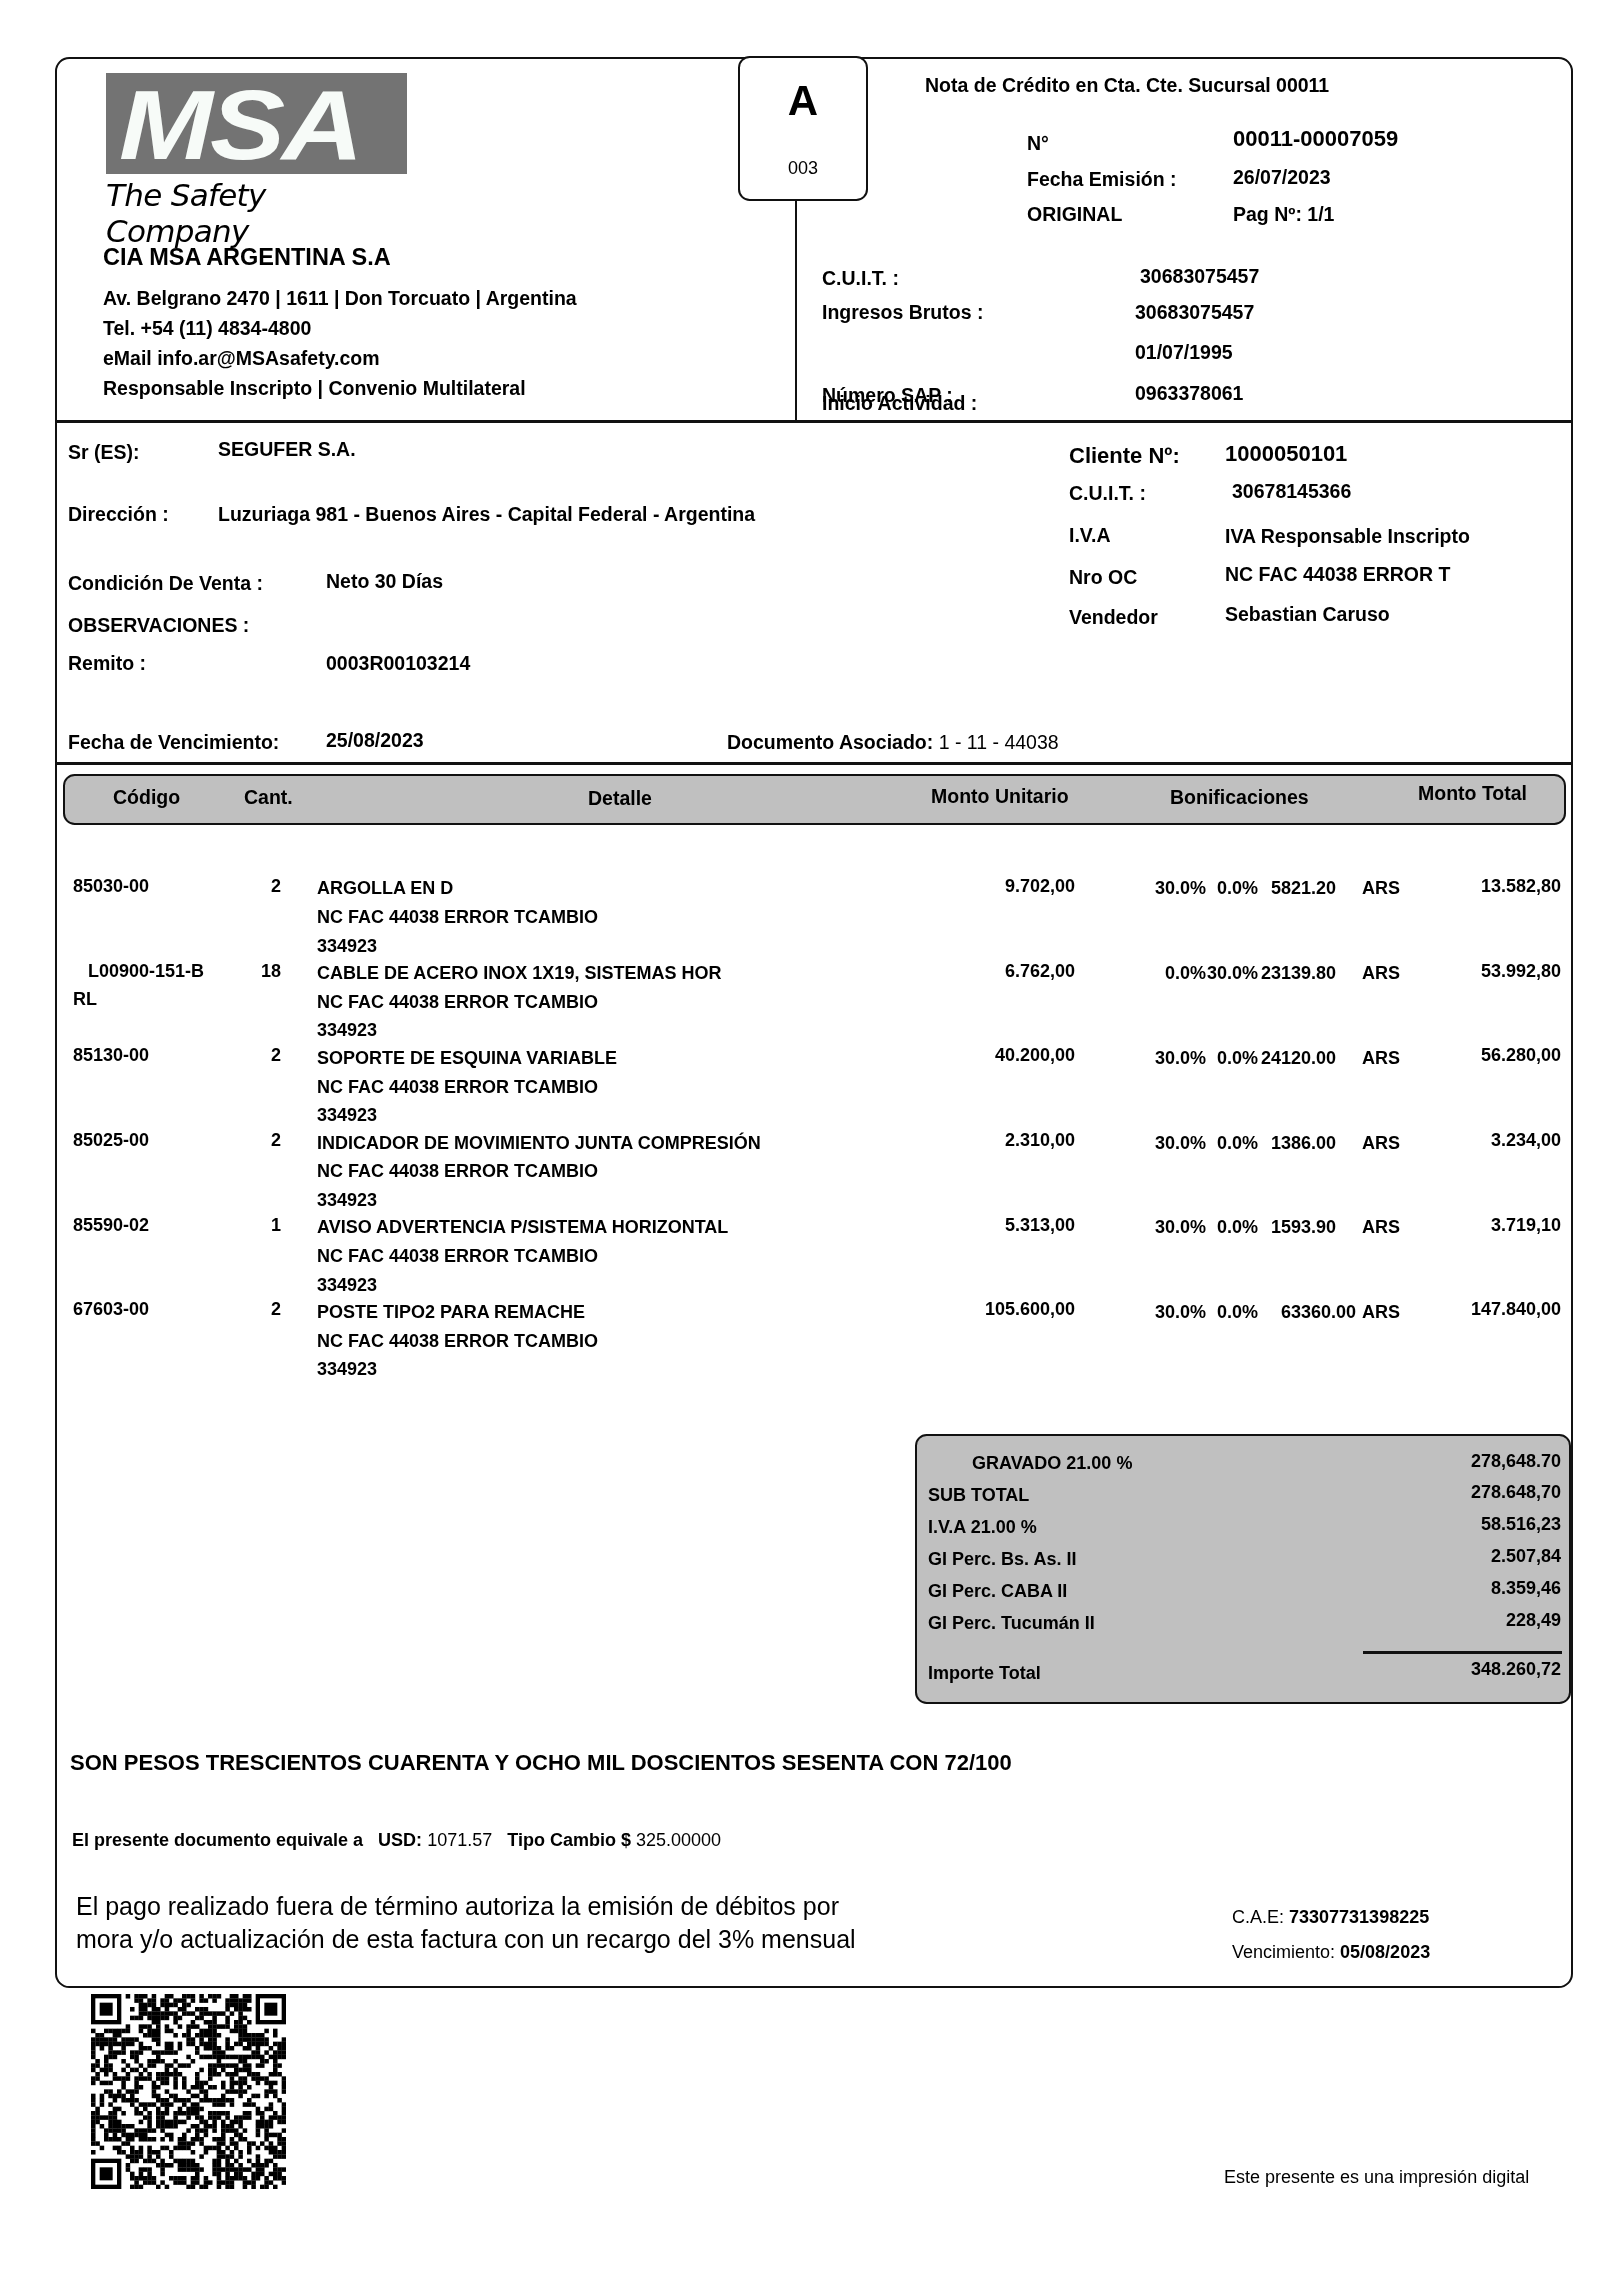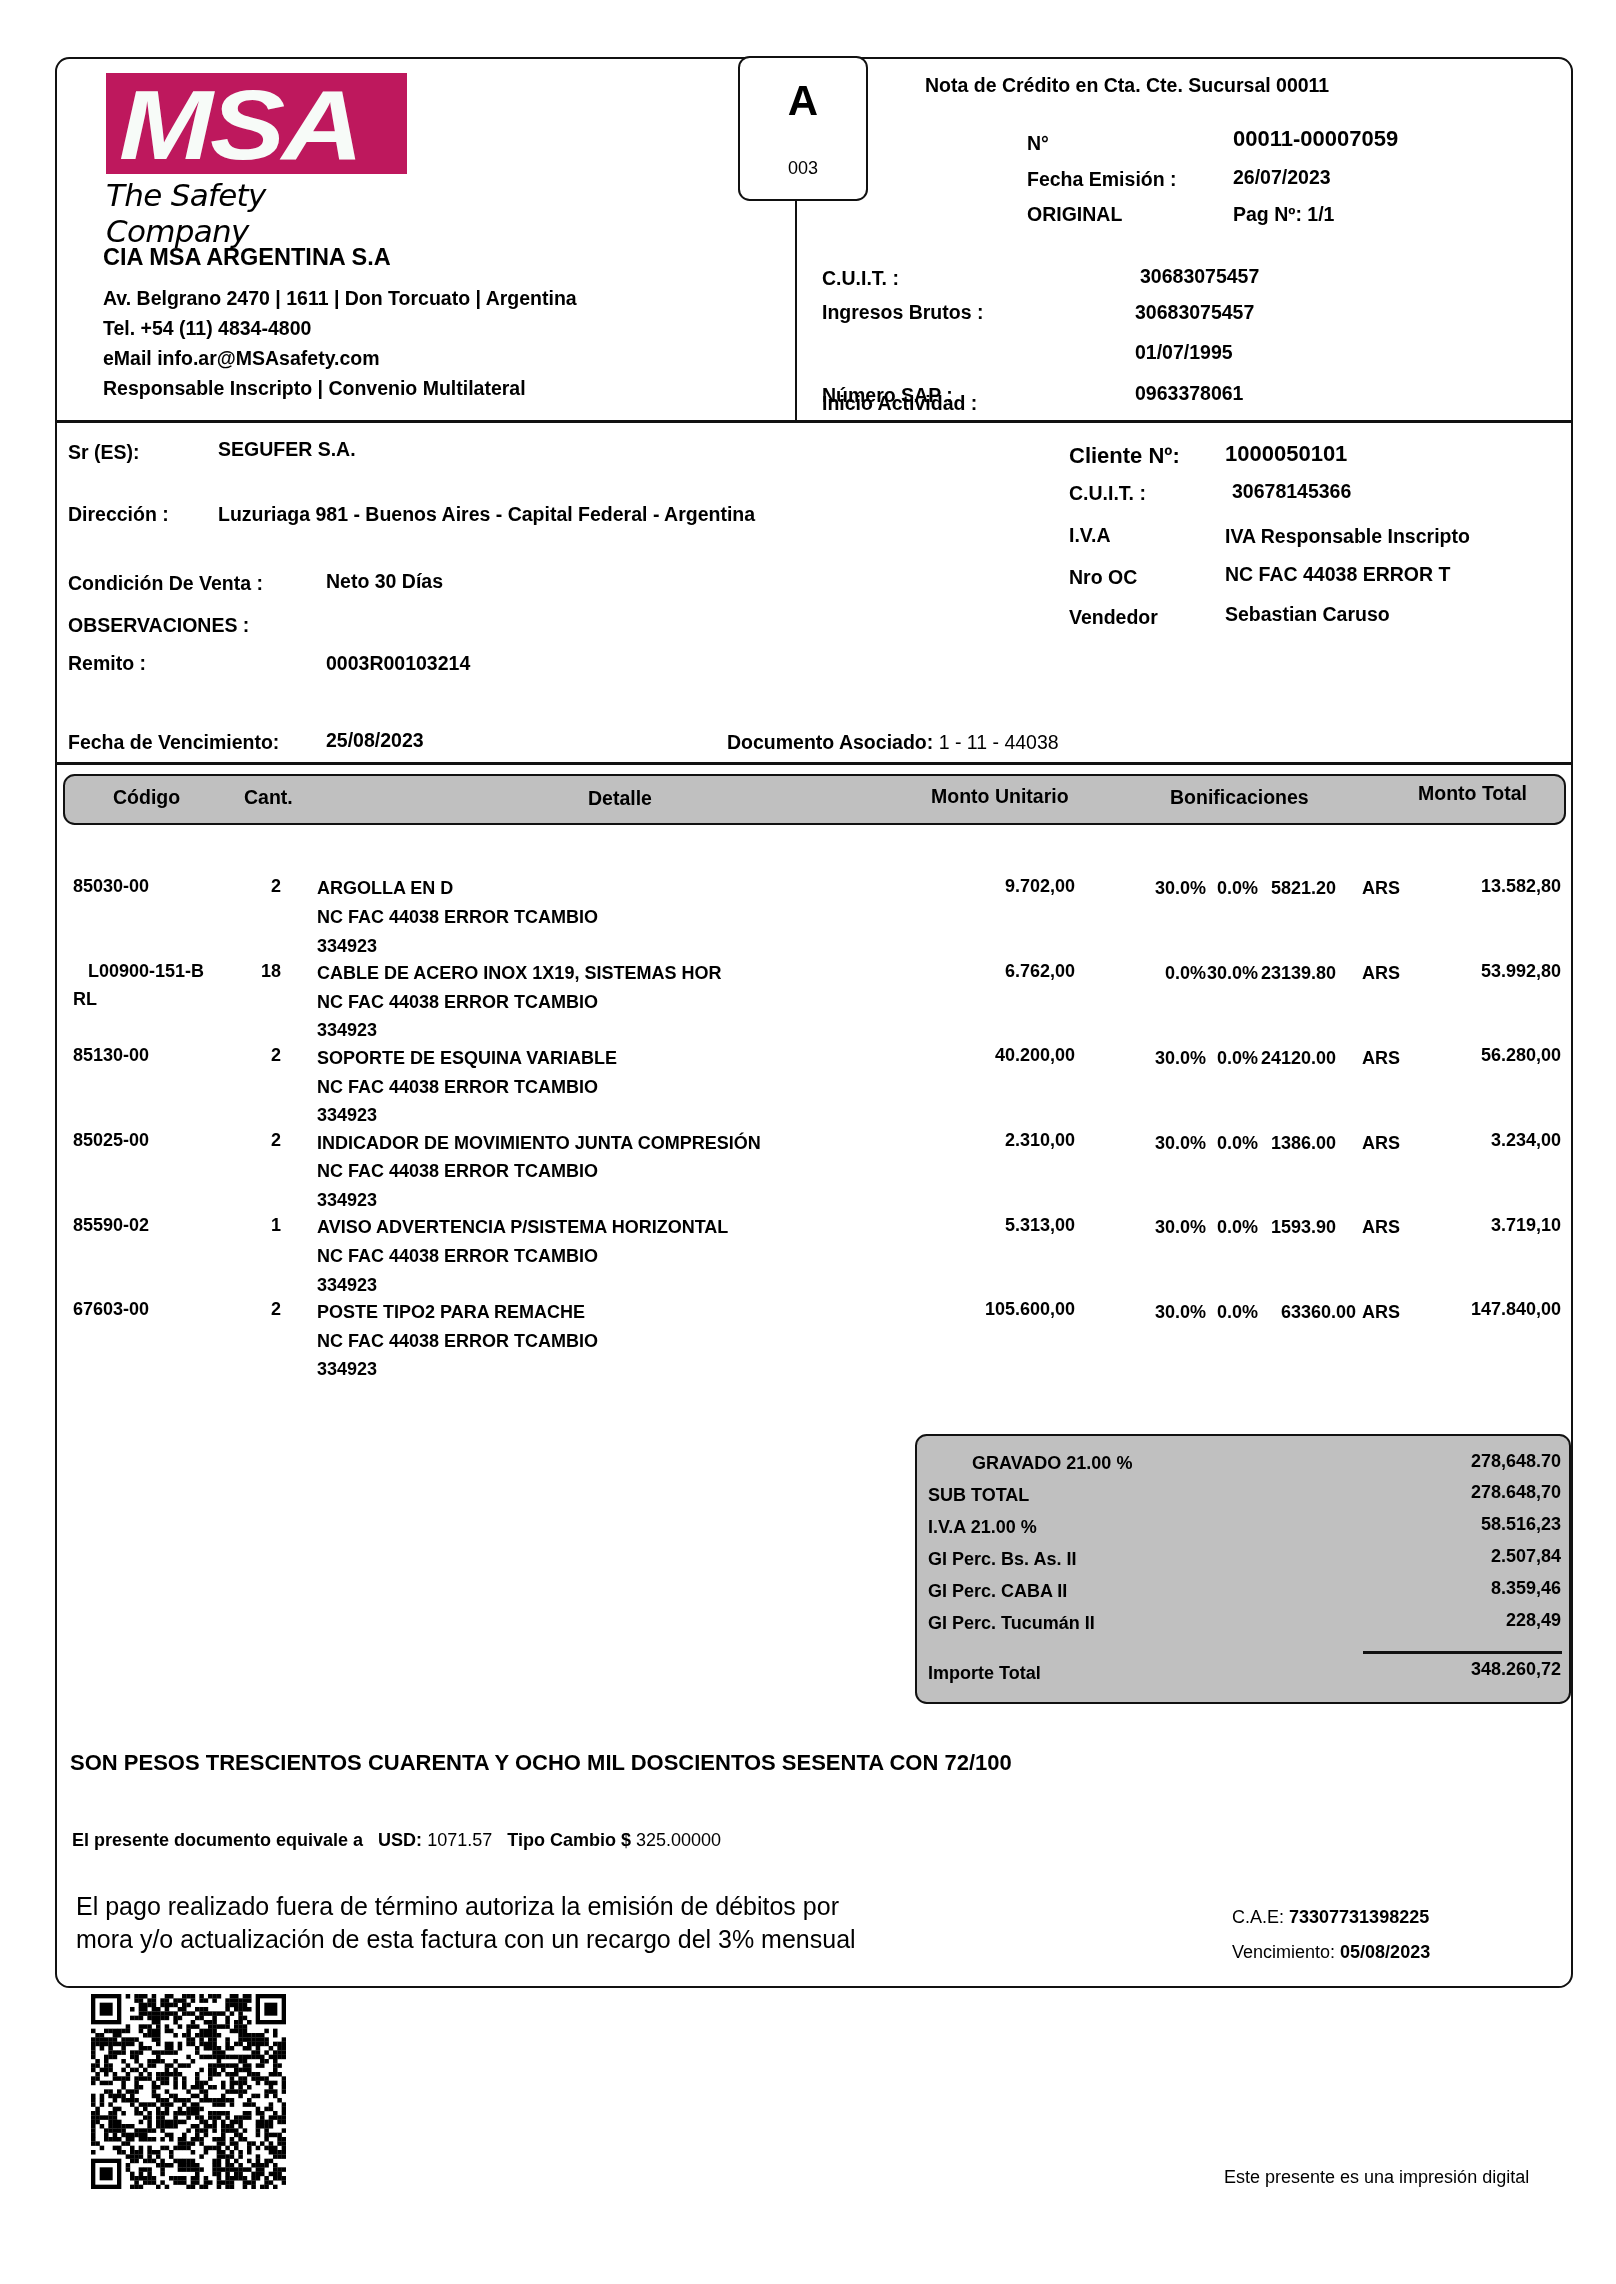--- a/index.html
+++ b/index.html
@@ -4,21 +4,21 @@
 <style>
   html, body { margin:0; padding:0; background:#ffffff; }
   body { width:1616px; height:2284px; position:relative; font-family:"Liberation Sans", sans-serif; color:#000; overflow:hidden; }
   .abs { position:absolute; white-space:nowrap; }
   .b { font-weight:bold; }
   .frame { position:absolute; left:55px; top:57px; width:1518px; height:1931px; border:2.6px solid #111; border-radius:14.3px; box-sizing:border-box; }
   .hline { position:absolute; background:#111; }
   .vline { position:absolute; background:#111; }
   .typebox-top { position:absolute; left:738px; top:56px; width:130px; height:145px; border:2.6px solid #111; border-radius:11.7px; box-sizing:border-box; background:#fff; }
   .logo { position:absolute; left:106px; top:73px; width:301px; height:145px; }
-  .logo-green { position:absolute; left:0; top:0; width:301px; height:101px; background:#be185d; }
+  .logo-green { position:absolute; left:0; top:0; width:301px; height:101px; background:#737373; }
   .logo-letters { position:absolute; left:13px; top:2.6px; font-family:"Liberation Sans", sans-serif; font-weight:bold; font-style:italic; font-size:98px; color:#f7fbf8; letter-spacing:-2.6px; transform:scaleX(1.15); transform-origin:left top; line-height:98px; }
   .logo-tag { position:absolute; left:0; top:104px; font-family:"DejaVu Sans", sans-serif; font-style:italic; font-size:31px; color:#000000; letter-spacing:-0.7px; }
   .f30 { font-size:19.5px; }
   .f36 { font-size:23.5px; }
   .f28 { font-size:18px; }
   .gray-header { position:absolute; left:63px; top:774px; width:1503px; height:51px; background:#c0c0c0; border:2.6px solid #111; border-radius:11.7px; box-sizing:border-box; }
   .totals-box { position:absolute; left:915px; top:1434px; width:656px; height:270px; background:#c0c0c0; border:2.6px solid #111; border-radius:11.7px; box-sizing:border-box; }
   .row-text { position:absolute; font-size:18px; font-weight:bold; white-space:nowrap; }
   .right { text-align:right; }
   .qr { position:absolute; left:91px; top:1994px; width:195px; height:195px; }

